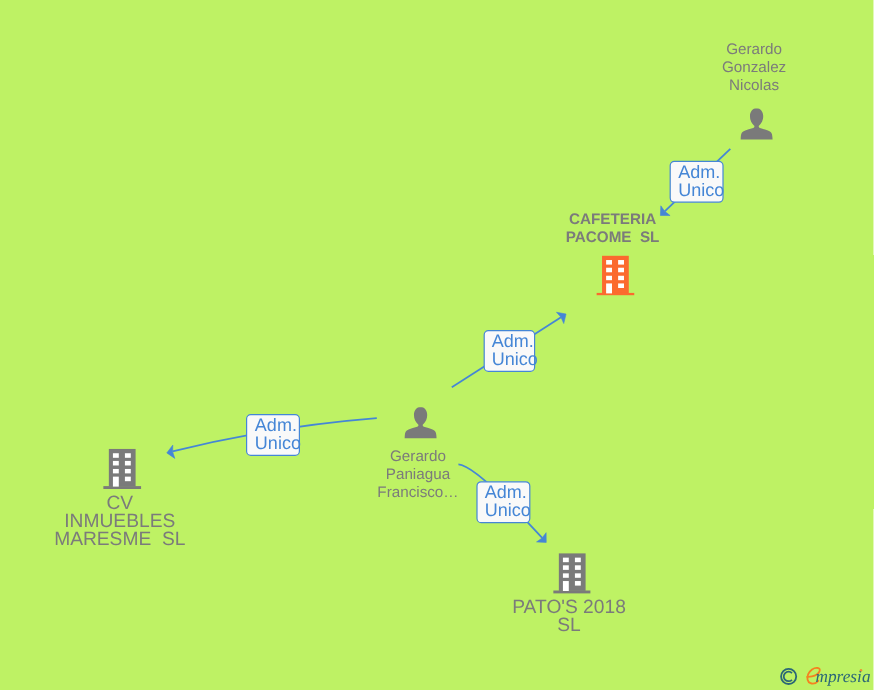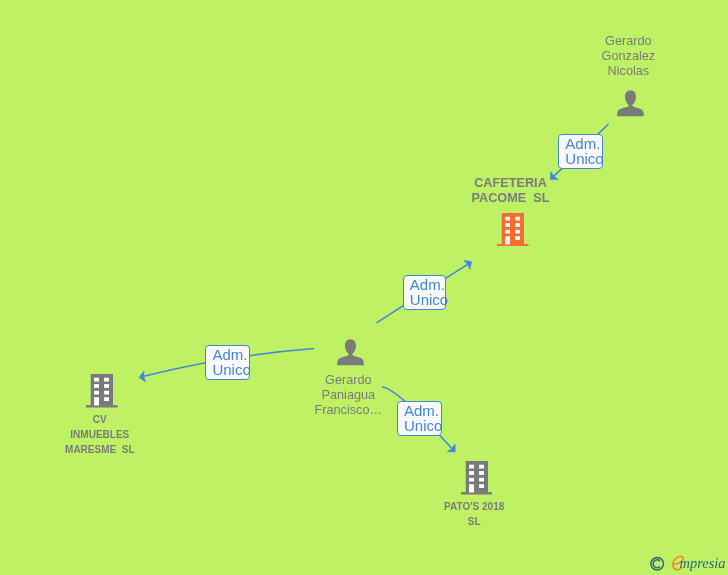--- a/index.html
+++ b/index.html
@@ -7,21 +7,21 @@
   body{width:728px;height:575px;overflow:hidden;
        font-family:"Liberation Sans",sans-serif;
        -webkit-font-smoothing:antialiased;}
   #stage{position:relative;width:728px;height:575px;background:#bef264;}
   svg.edges{position:absolute;left:0;top:0;width:728px;height:575px;overflow:visible;}
 
   .node{position:absolute;}
   .node .icon{position:absolute;}
   .node .node-label{position:absolute;color:#7b7b7b;font-size:12.7px;
        line-height:14.9px;text-align:center;white-space:pre;letter-spacing:0;}
-  .node .node-label.small{font-size:10px;font-weight:bold;}
+  .node .node-label.small{font-size:16px;}
 
   .rel{position:absolute;box-sizing:border-box;
        border:1.5px solid #4586d6;border-radius:4px;
        background:#f9f9f9;color:#4586d6;font-size:15px;
        line-height:15.2px;text-align:left;white-space:pre;
        padding:1.4px 0 0 6.0px;}
 
   .wm{position:absolute;left:648.2px;top:551.8px;}
 </style>
 </head>

